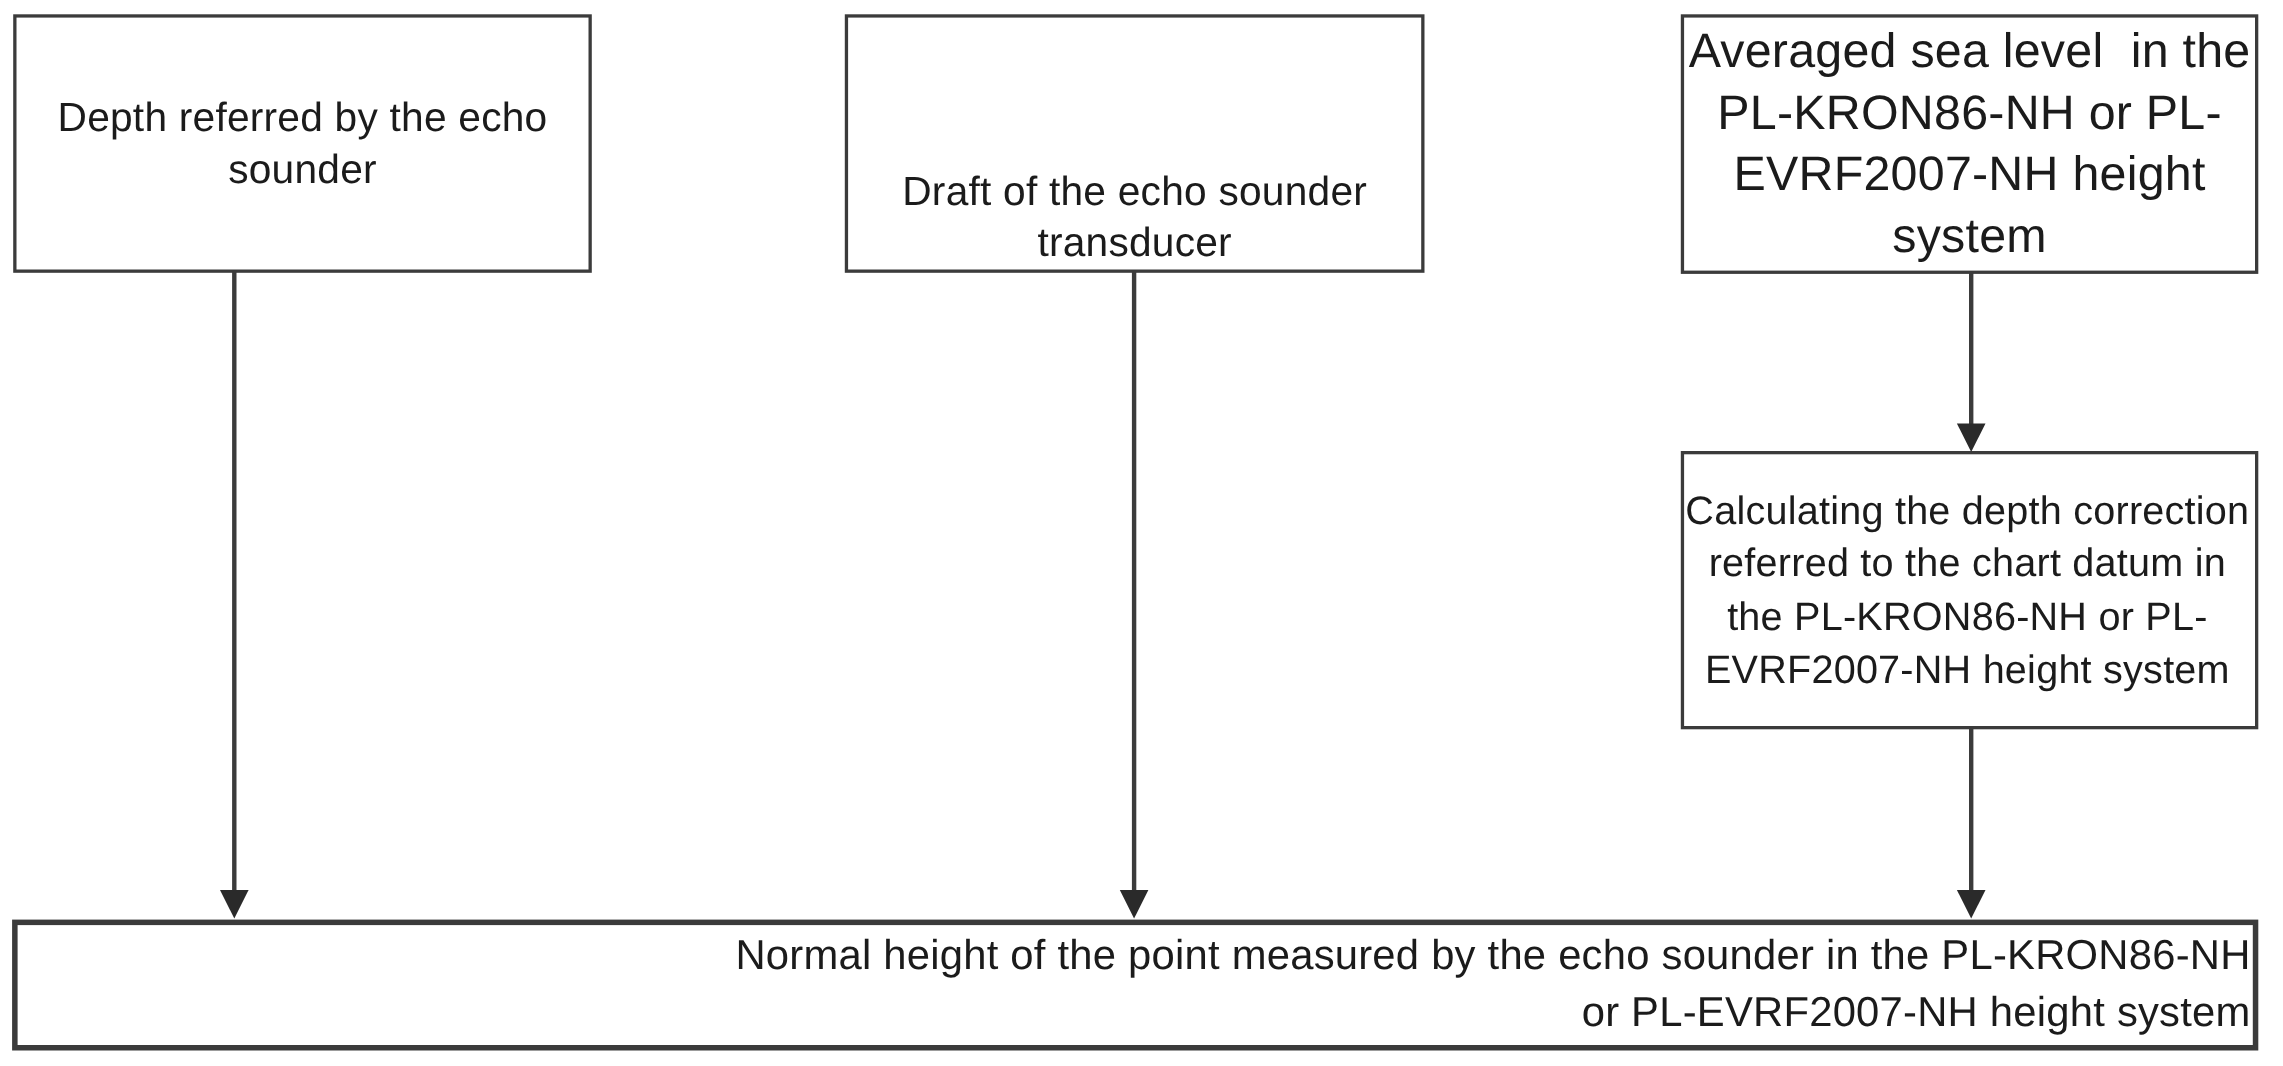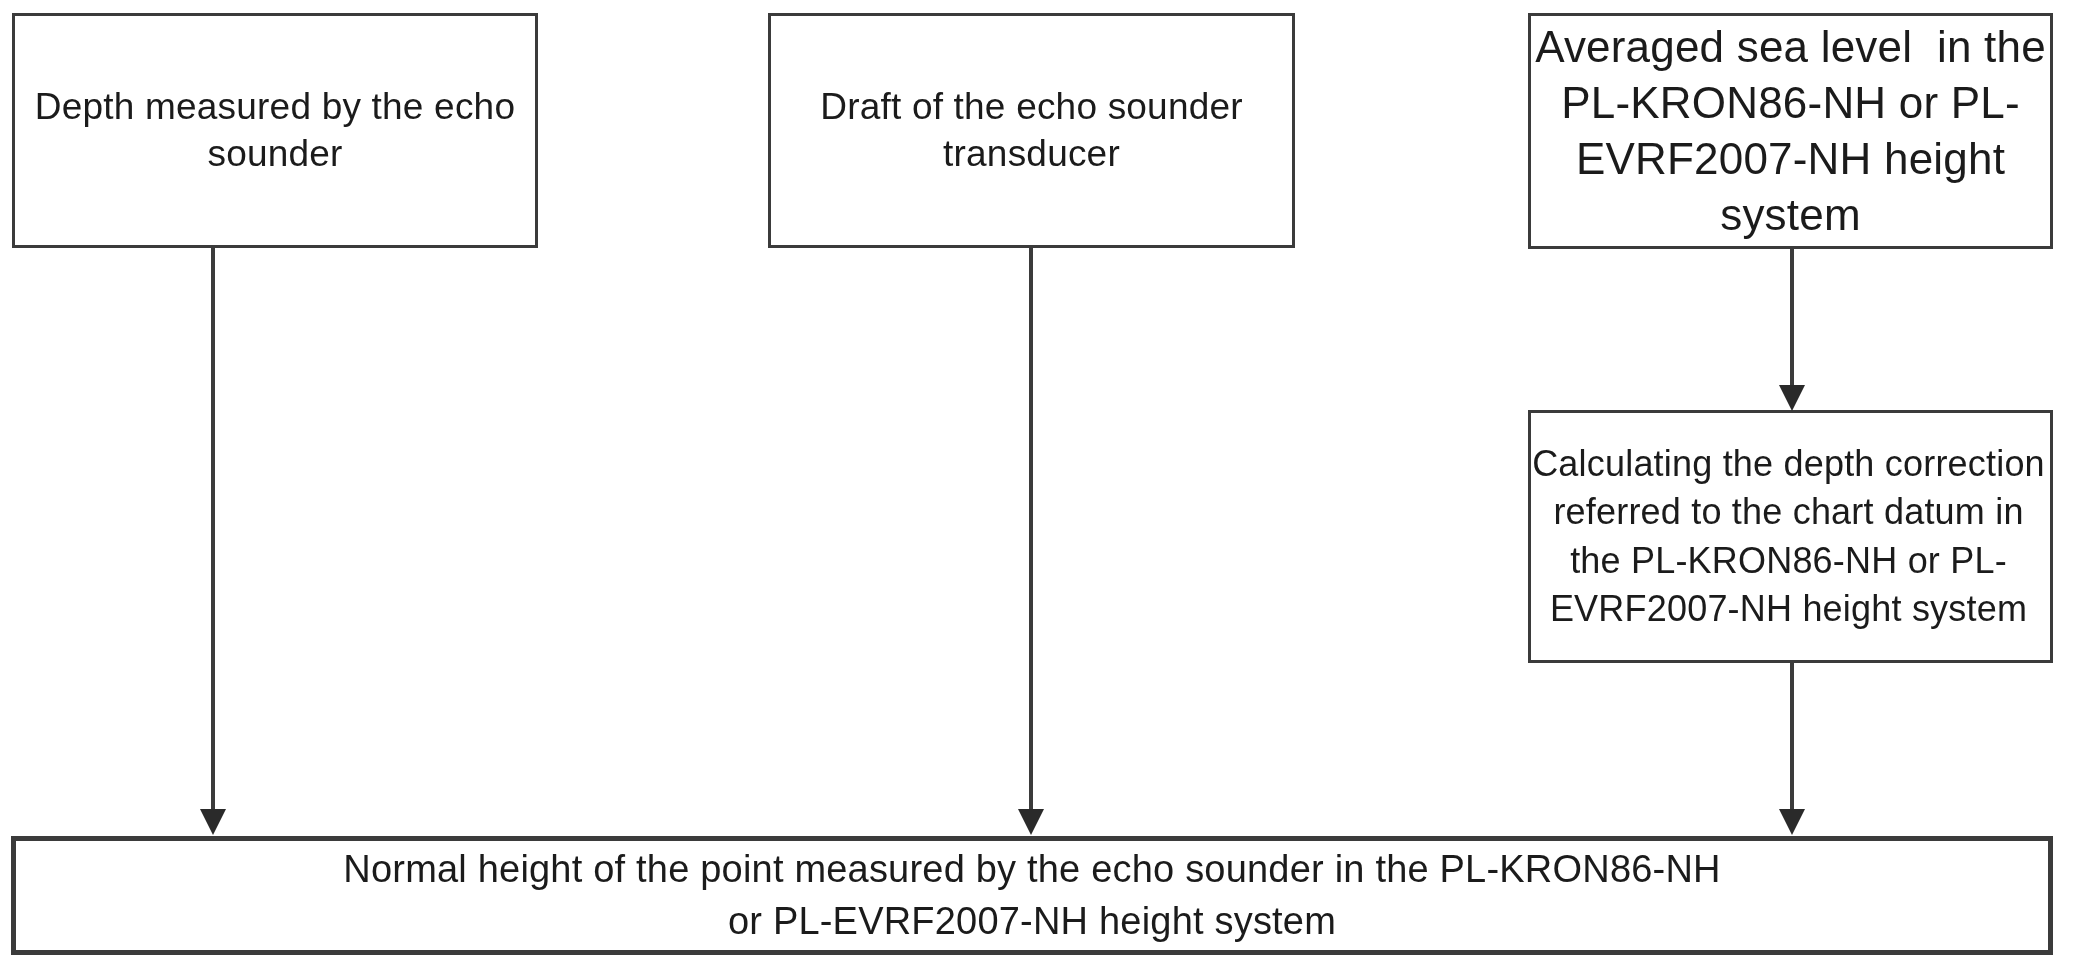--- a/index.html
+++ b/index.html
@@ -49,21 +49,21 @@
   #node-depth-measured {
     left: 12px;  top: 13px;
     width: 526px; height: 235px;
   }
   #node-depth-measured .node-text {
     padding: 0 6px;
   }
 
   #node-draft-transducer {
     left: 768px; top: 13px;
-    width: 527px; height: 235px;
+    width: 527px; height: 235px; align-items: flex-end;
   }
 
   #node-averaged-sea-level {
     left: 1528px; top: 13px;
     width: 525px; height: 236px;
     font-size: 44px;
     line-height: 1.27;
   }
   #node-averaged-sea-level .node-text {
     padding: 0 1px;
@@ -84,20 +84,21 @@
     margin-left: -4px;
     padding: 0;
   }
 
   #node-normal-height {
     left: 11px; top: 836px;
     width: 2042px; height: 119px;
     border-width: 5px;
     font-size: 38px;
     line-height: 1.35;
+    text-align: right;
   }
 
   
   .connector {
     position: absolute;
   }
   .connector .shaft {
     position: absolute;
     left: 0;
     top: 0;
@@ -129,21 +130,21 @@
   #arrow-correction-to-normal { left: 1790px; top: 661px; }
   #arrow-correction-to-normal .shaft { height: 150px; }
   #arrow-correction-to-normal .head  { top: 148px; }
 </style>
 </head>
 <body>
 
 <div id="diagram">
 
   <div class="node" id="node-depth-measured">
-    <span class="node-text">Depth measured by the echo sounder</span>
+    <span class="node-text">Depth referred by the echo sounder</span>
   </div>
 
   <div class="node" id="node-draft-transducer">
     <span class="node-text">Draft of the echo sounder transducer</span>
   </div>
 
   <div class="node" id="node-averaged-sea-level">
     <span class="node-text">Averaged sea level  in the PL-KRON86-NH or PL-EVRF2007-NH height system</span>
   </div>
 

